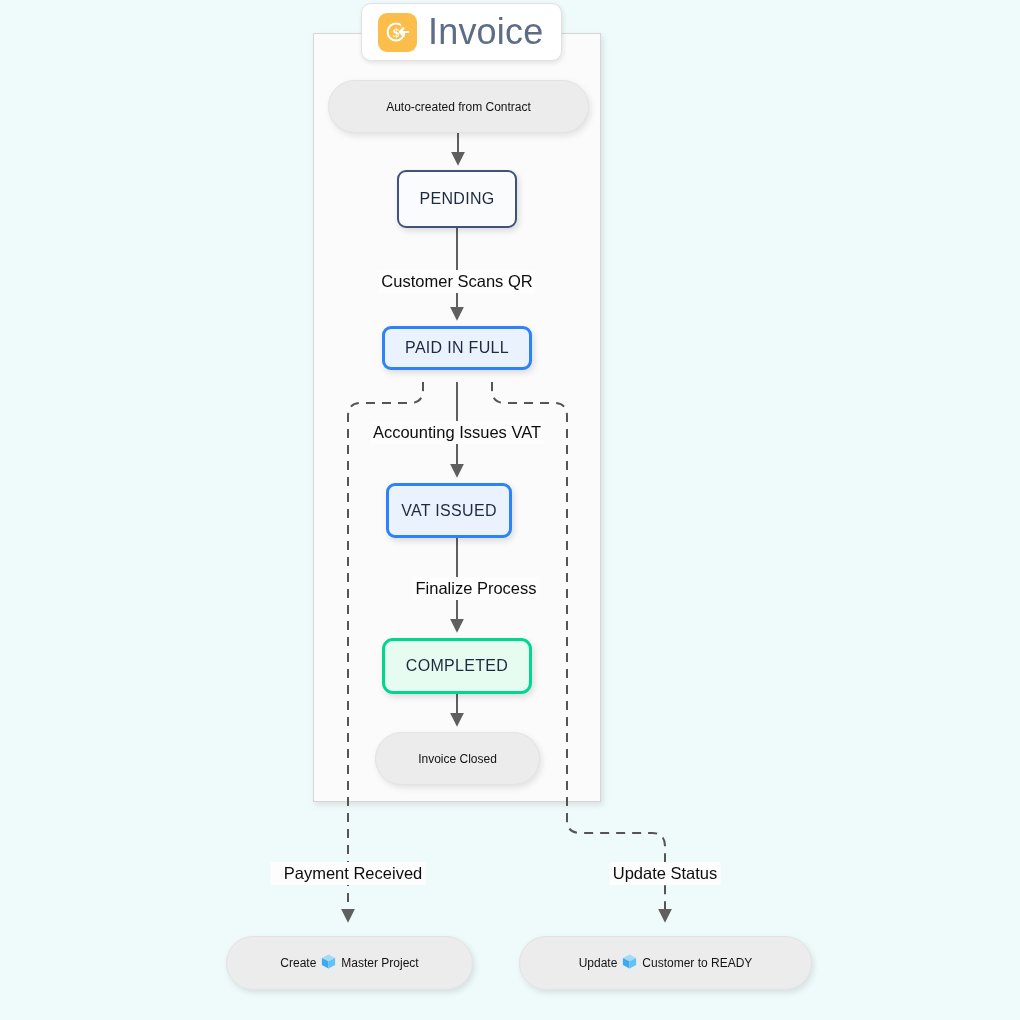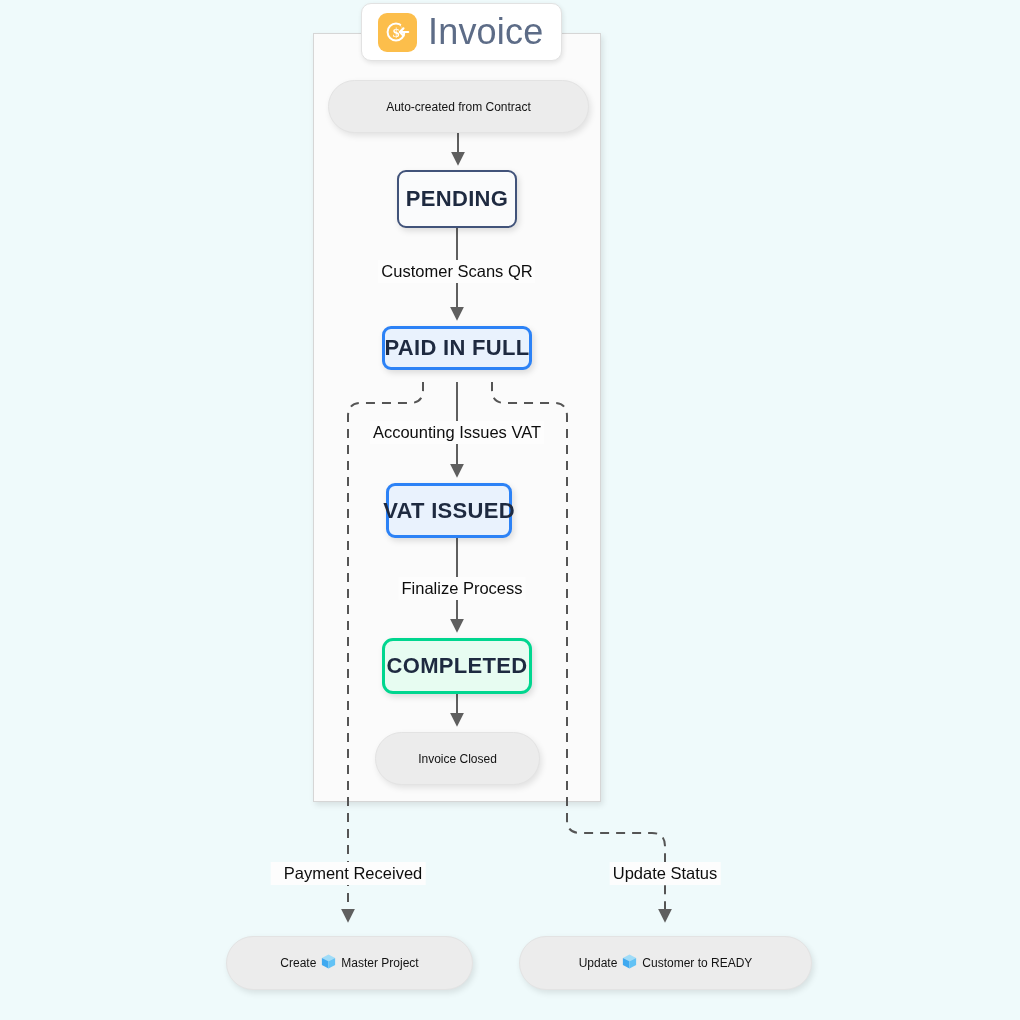--- a/index.html
+++ b/index.html
@@ -97,23 +97,22 @@
     border: 1px solid #e3e3e3;
     border-radius: 999px;
     color: #131313;
     font-size: 12px;
     box-shadow: 2px 3px 6px rgba(0,0,0,0.10);
   }
 
   
   .state {
     border-radius: 9px;
-    font-size: 22px;
+    font-size: 16px;
     letter-spacing: .3px;
-    font-weight: bold;
   }
   .state-default {
     background: #fafbfc;
     border: 2px solid #41537a;
     color: #1e2a40;
     box-shadow: 2px 3px 6px rgba(0,0,0,0.13);
   }
   .state-blue {
     background: #e9f2fd;
     border: 3px solid #2c82f6;
@@ -232,23 +231,23 @@
     <span class="cube-icon">
       <svg width="17" height="17" viewBox="0 0 18 18" aria-hidden="true">
         <path d="M9 1.6 L16 5.2 L9 8.8 L2 5.2 Z" fill="#9fdcf8"></path>
         <path d="M2 5.2 L9 8.8 L9 16.4 L2 12.8 Z" fill="#3fa9f0"></path>
         <path d="M16 5.2 L9 8.8 L9 16.4 L16 12.8 Z" fill="#62c2f5"></path>
       </svg>
     </span>
     <span>Customer to READY</span>
   </div>
 
-  <div class="edge-label" style="left:457px; top:260px;">Customer Scans QR</div>
+  <div class="edge-label" style="left:457px; top:270px;">Customer Scans QR</div>
 
   <div class="edge-label" style="left:457px; top:421px;">Accounting Issues VAT</div>
 
-  <div class="edge-label" style="left:462px; top:577px;text-align:right;">Finalize Process</div>
+  <div class="edge-label" style="left:476px; top:577px;text-align:right;">Finalize Process</div>
 
   <div class="edge-label" style="left:348px; top:862px;padding-left:13px;">Payment Received</div>
 
   <div class="edge-label" style="left:665px; top:862px;">Update Status</div>
 
 </div>
 
 </body></html>

